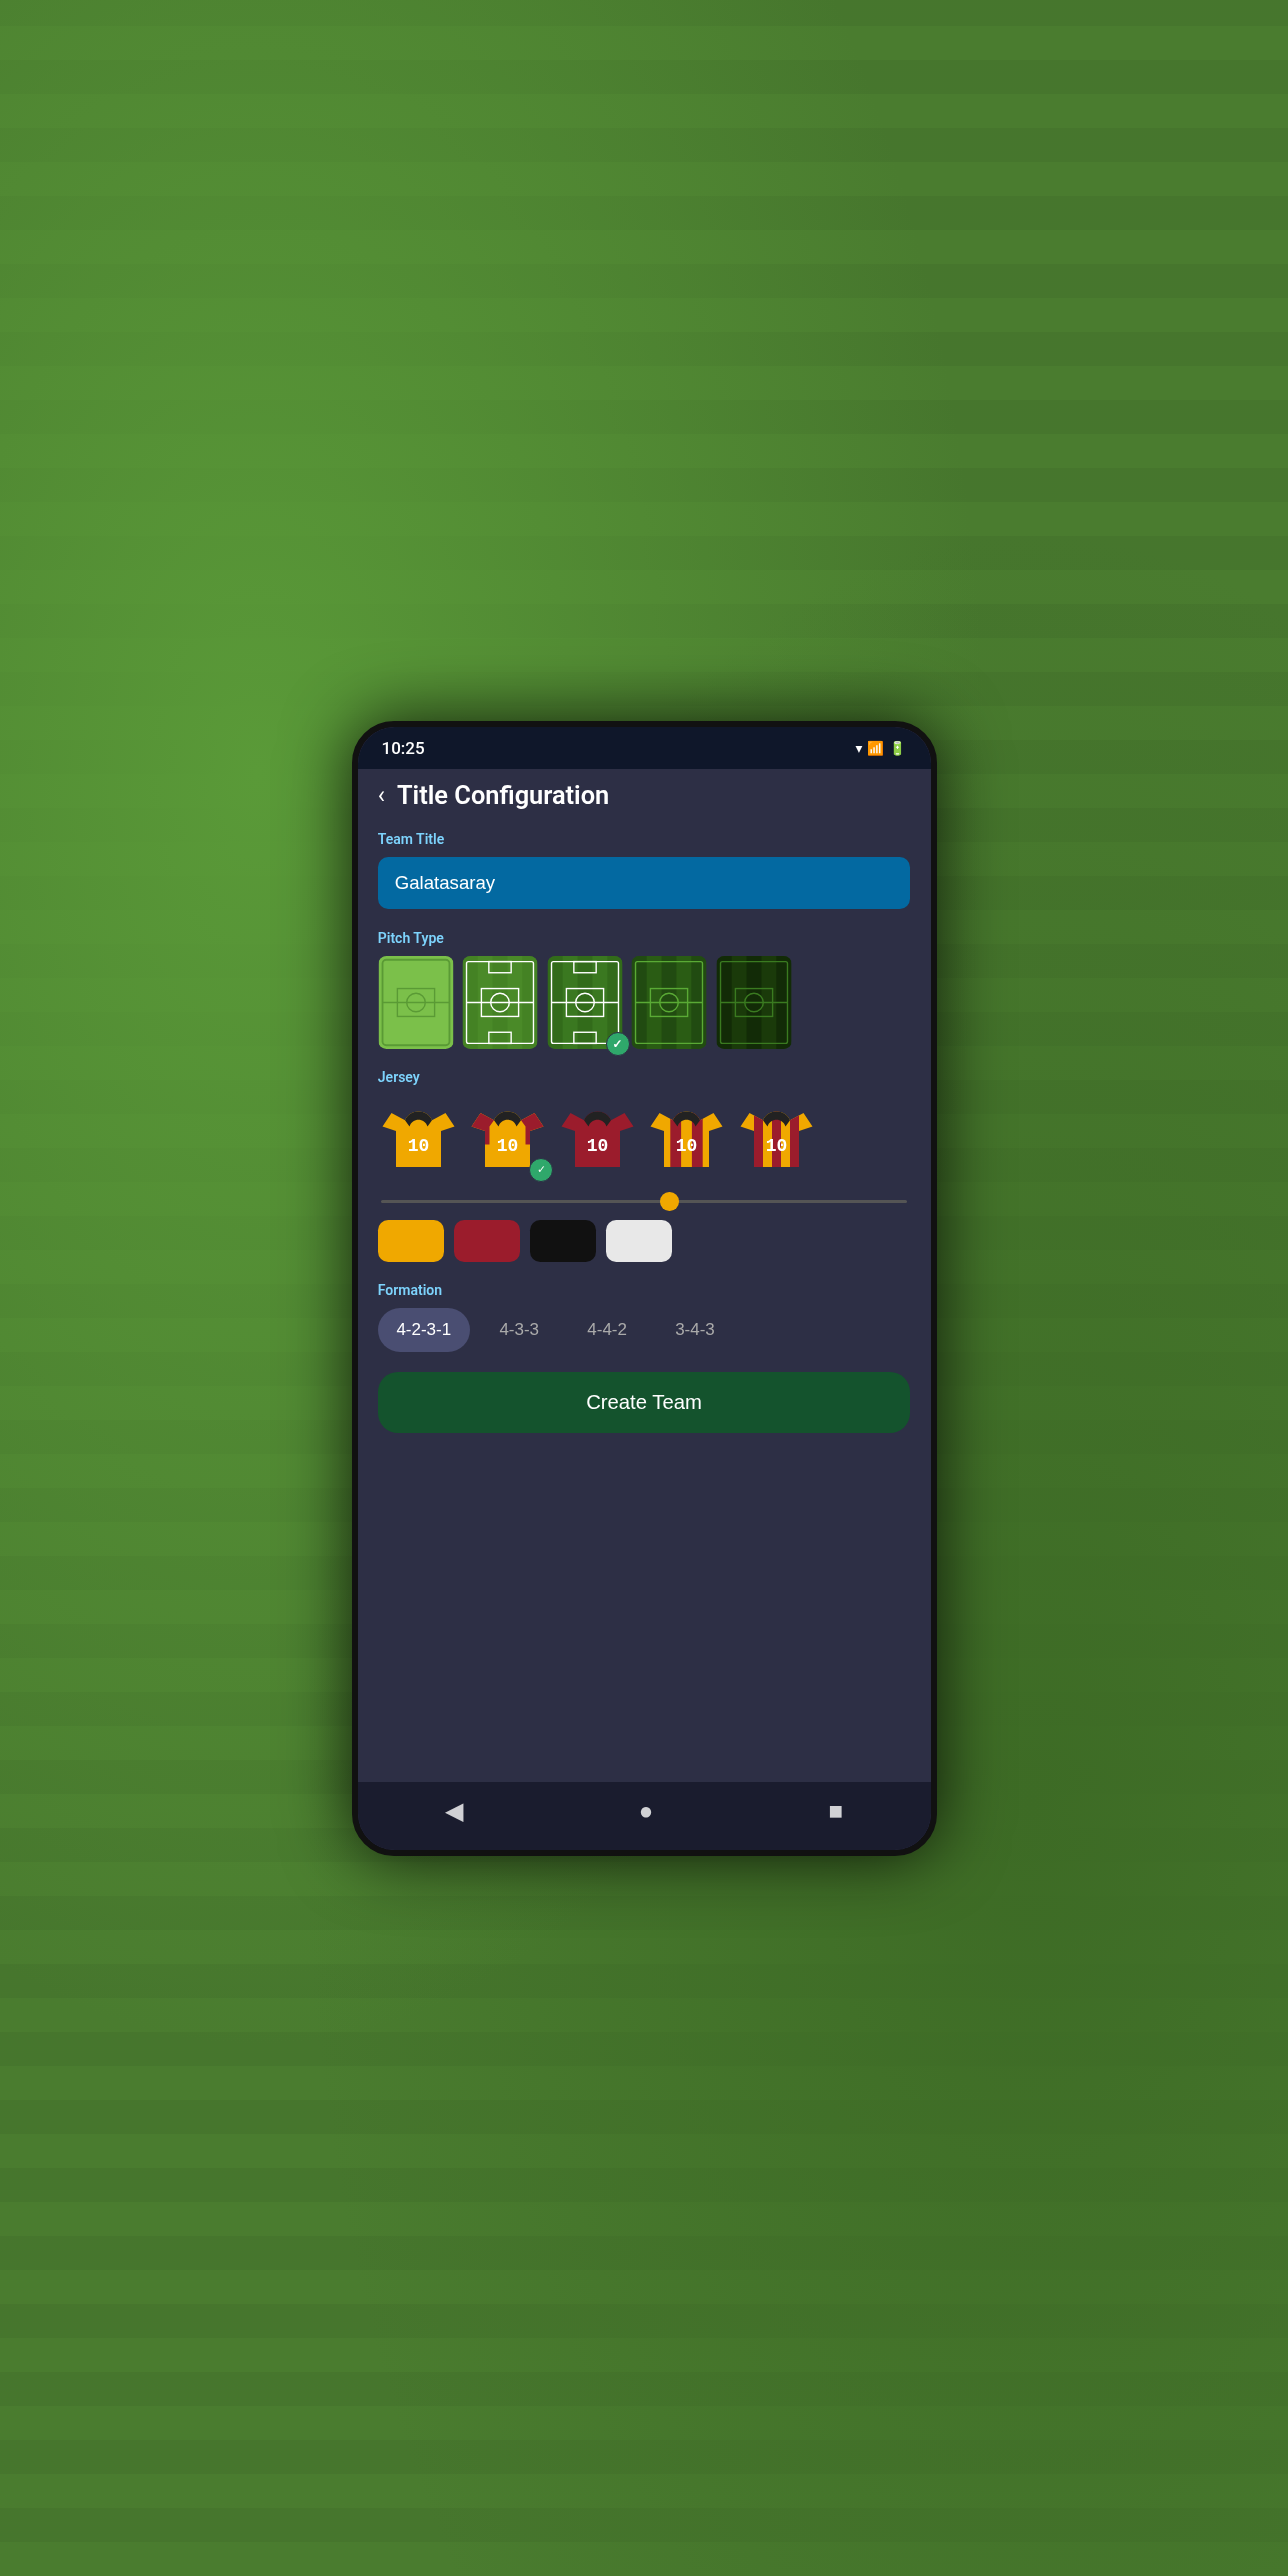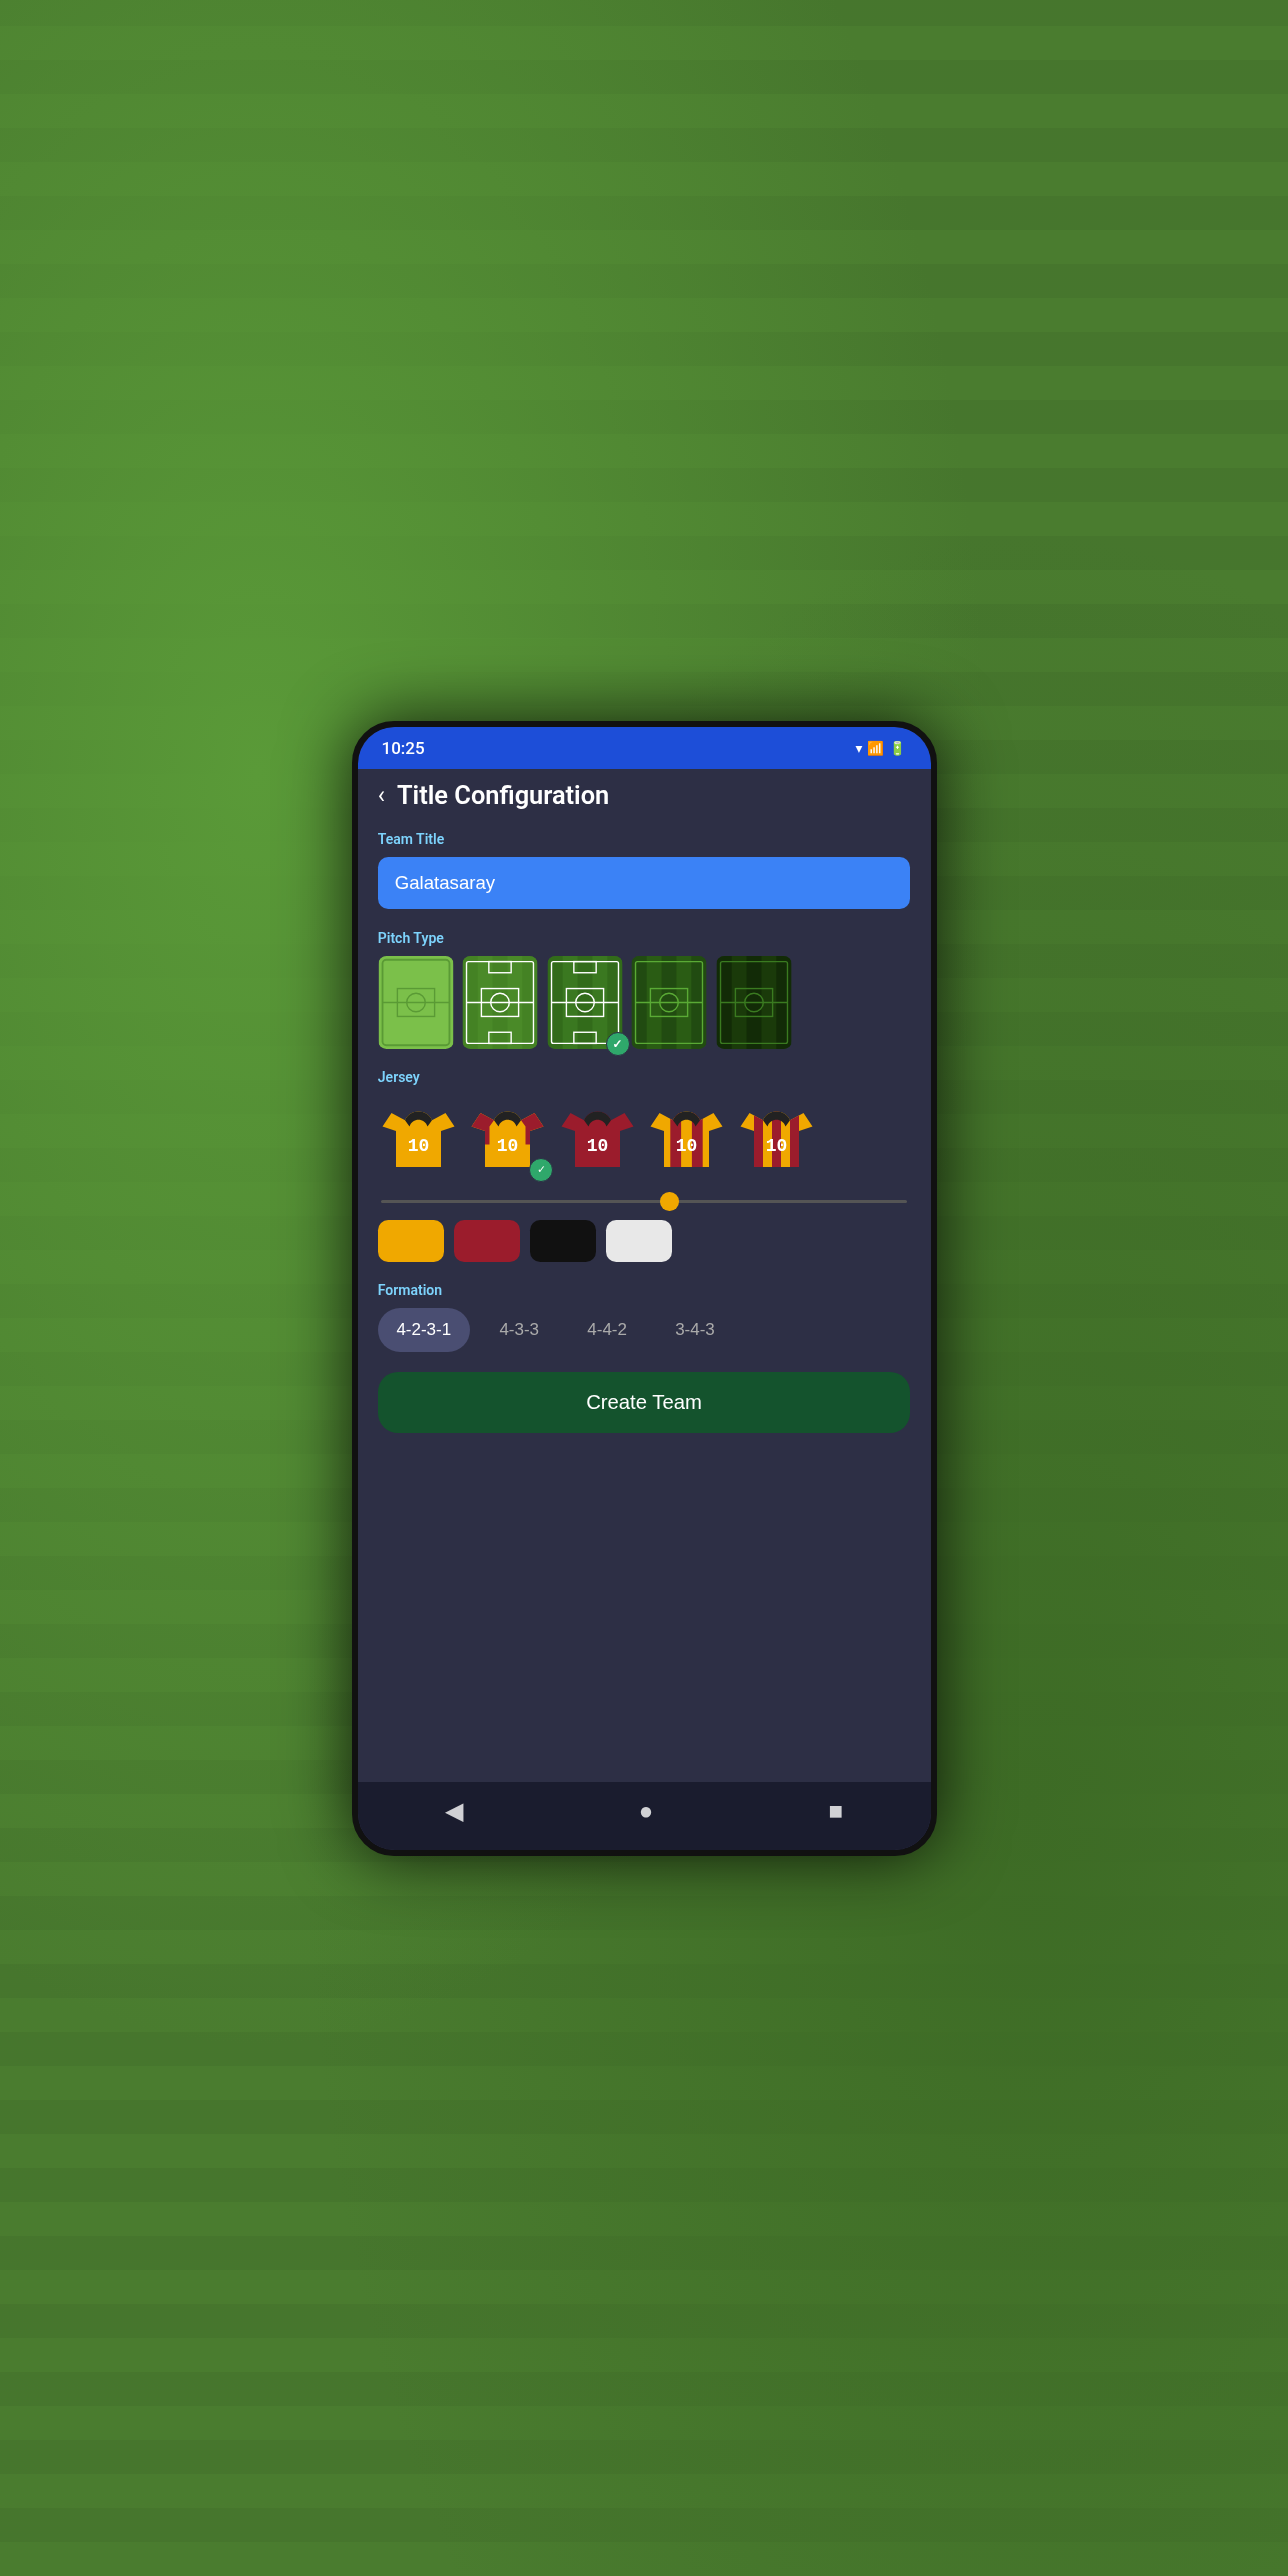--- a/index.html
+++ b/index.html
@@ -42,21 +42,21 @@
       background: #2d2f45;
       border-radius: 37px;
       overflow: hidden;
       display: flex;
       flex-direction: column;
     }
 
     
     .status-bar {
       height: 42px;
-      background: #1d4ed8;
+      background: #0f172a;
       display: flex;
       align-items: center;
       justify-content: space-between;
       padding: 0 24px;
       flex-shrink: 0;
     }
 
     .status-time {
       color: white;
       font-size: 17px;
@@ -114,21 +114,21 @@
       margin-bottom: 10.2px;
     }
 
     
     .team-title-section {
       margin-bottom: 20.3px;
     }
 
     .team-input {
       width: 100%;
-      background: #3b82f6;
+      background: #0369a1;
       border: none;
       border-radius: 10.2px;
       padding: 15.3px 17px;
       color: white;
       font-size: 18.6px;
       outline: none;
     }
 
     
     .pitch-type-section {

